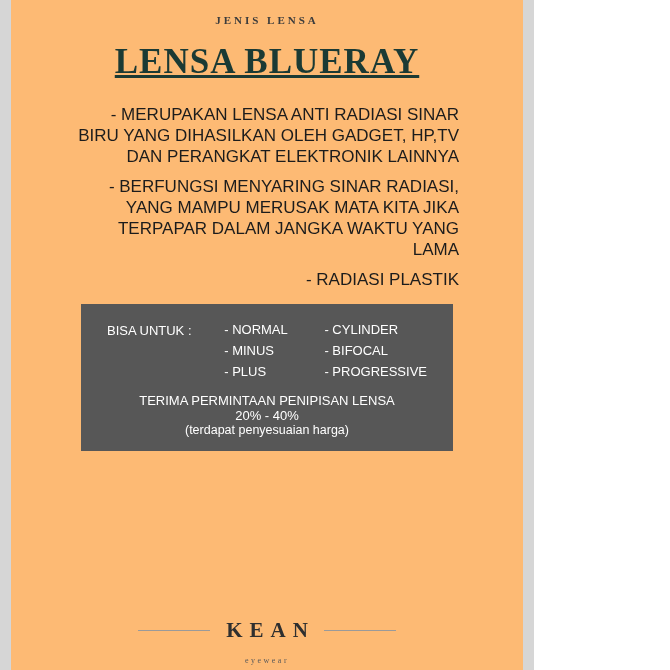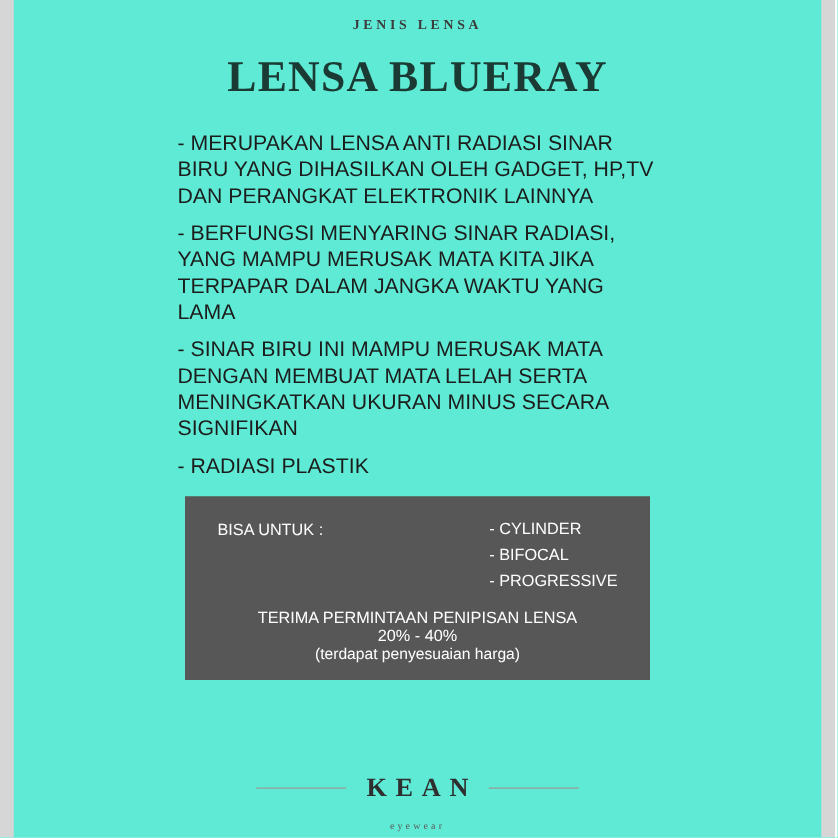--- a/index.html
+++ b/index.html
@@ -4,23 +4,23 @@
 <style>
   html, body { margin: 0; padding: 0; }
   body {
     width: 670px;
     height: 670px;
     background: #ffffff;
     font-family: "Liberation Sans", "DejaVu Sans", sans-serif;
   }
   .page {
     position: relative;
-    width: 668px;
+    width: 534px;
     height: 670px;
-    background: #5eead4;
+    background: #fdba74;
     overflow: hidden;
     color: #1e1e1e;
   }
   .edge-strip {
     position: absolute;
     top: 0; bottom: 0;
     width: 11px;
     background: #d6d6d6;
   }
   .edge-strip.left  { left: 0; }
@@ -36,27 +36,28 @@
     color: #3c3c3c;
   }
   .title {
     margin: 16px 0 0 0;
     text-align: center;
     font-family: "Liberation Serif", "DejaVu Serif", serif;
     font-weight: 700;
     font-size: 35px;
     letter-spacing: 1px;
     color: #1b3a34;
+    text-decoration: underline;
   }
 
   .bullets { margin-top: 22px; }
   .bullet {
     width: 384px;
     margin: 0 auto 9px auto;
-    text-align: left;
+    text-align: right;
     font-size: 17px;
     line-height: 21px;
     color: #1c1c1c;
   }
 
   .info-box {
     width: 372px;
     margin: 14px auto 0 auto;
     background: #575757;
     color: #ffffff;
@@ -117,27 +118,31 @@
   <div class="edge-strip left"></div>
   <div class="edge-strip right"></div>
 
   <div class="eyebrow">JENIS LENSA</div>
 
   <h1 class="title">LENSA BLUERAY</h1>
 
   <div class="bullets">
     <p class="bullet">- MERUPAKAN LENSA ANTI RADIASI SINAR BIRU YANG DIHASILKAN OLEH GADGET, HP,TV DAN PERANGKAT ELEKTRONIK LAINNYA</p>
     <p class="bullet">- BERFUNGSI MENYARING SINAR RADIASI, YANG MAMPU MERUSAK MATA KITA JIKA TERPAPAR DALAM JANGKA WAKTU YANG LAMA</p>
-    <p class="bullet">- SINAR BIRU INI MAMPU MERUSAK MATA DENGAN MEMBUAT MATA LELAH SERTA MENINGKATKAN UKURAN MINUS SECARA SIGNIFIKAN</p>
     <p class="bullet">- RADIASI PLASTIK</p>
   </div>
 
   <div class="info-box">
     <div class="options">
       <span class="opt-label">BISA UNTUK :</span>
+      <div class="opt-col">
+        <span>- NORMAL</span>
+        <span>- MINUS</span>
+        <span>- PLUS</span>
+      </div>
       <div class="opt-col second">
         <span>- CYLINDER</span>
         <span>- BIFOCAL</span>
         <span>- PROGRESSIVE</span>
       </div>
     </div>
     <div class="notes">
       <div class="note">TERIMA PERMINTAAN PENIPISAN LENSA</div>
       <div class="note">20% - 40%</div>
       <div class="note small">(terdapat penyesuaian harga)</div>

